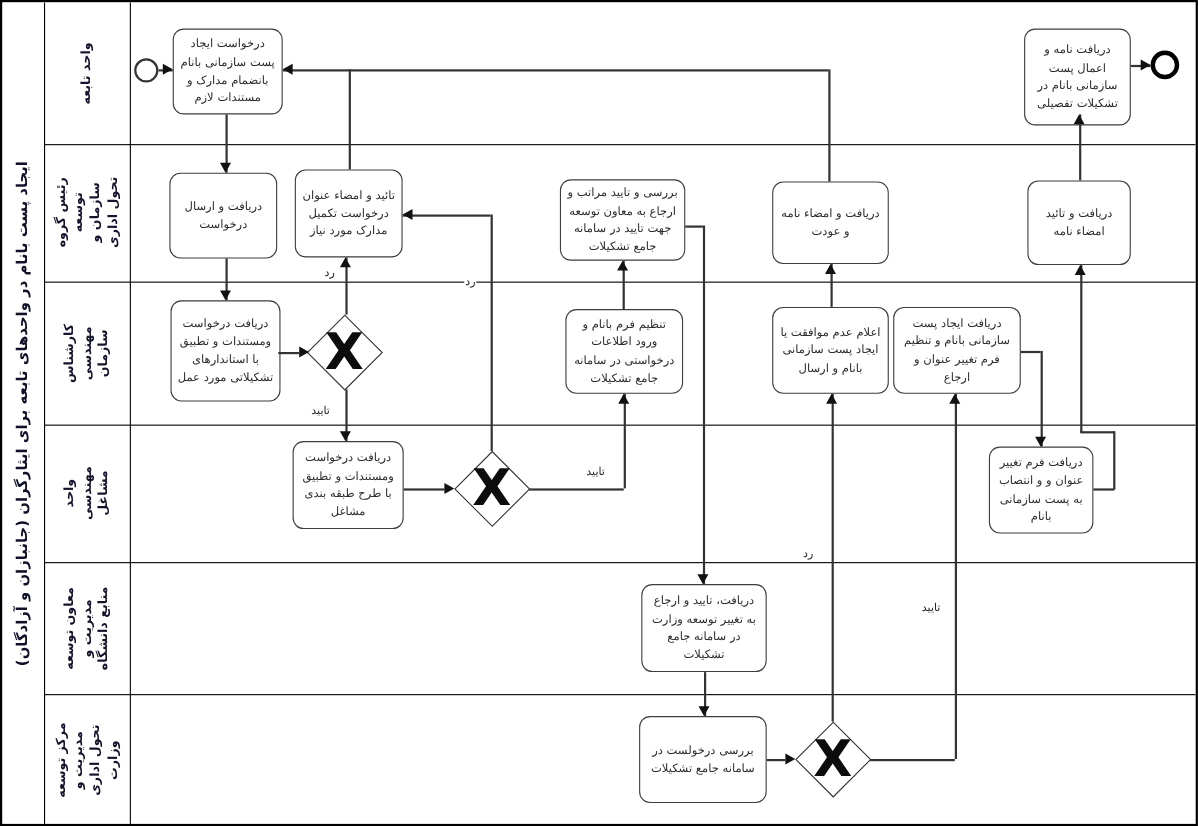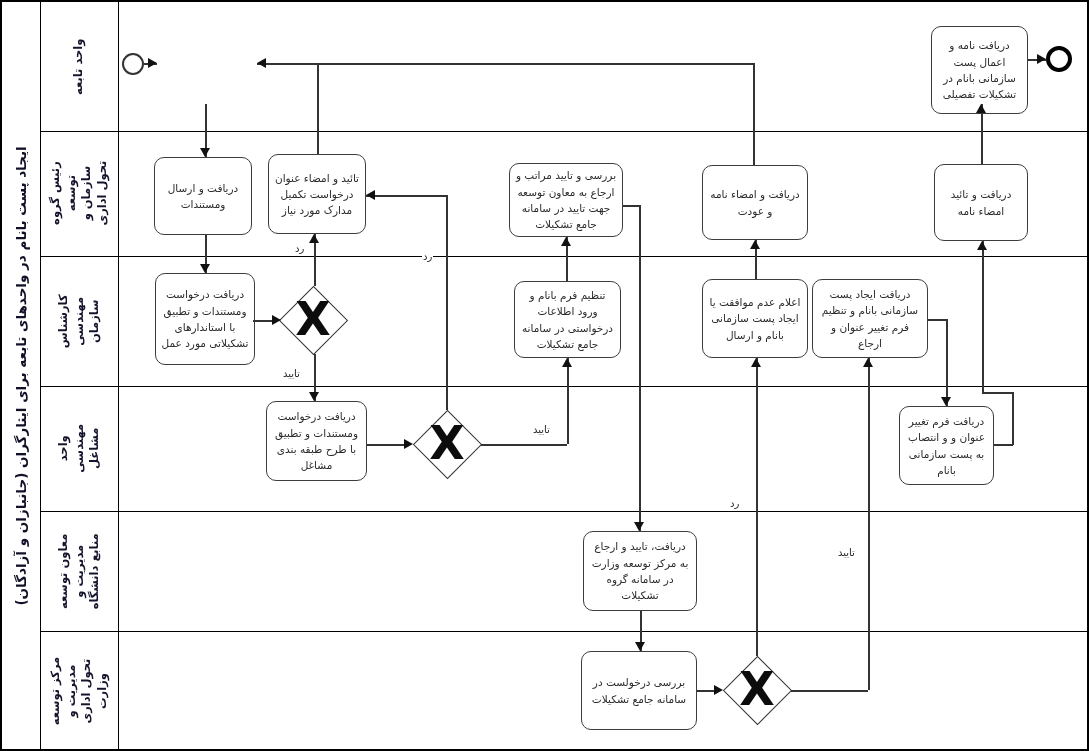--- a/index.html
+++ b/index.html
@@ -66,26 +66,29 @@
   <div class="lane-label" style="top:509px;height:120px">
       <div style="width:108px">معاون توسعه مدیریت و منابع دانشگاه</div>
     </div>
   <div class="lane-label" style="top:629px;height:120px">
       <div style="width:108px">مرکز توسعه مدیریت و تحول اداری وزارت</div>
     </div>
 
   <div class="evt start" style="left:120px;top:51px;width:22px;height:22px"></div>
   <div class="evt end" style="left:1044px;top:44px;width:26px;height:26px"></div>
 
+  <div class="task" style="left:155px;top:24px;width:100px;height:78px">
+      <span>درخواست ایجاد پست سازمانی بانام بانضمام مدارک و مستندات لازم</span>
+    </div>
   <div class="task" style="left:929px;top:24px;width:97px;height:88px">
       <span>دریافت نامه و اعمال پست سازمانی بانام در تشکیلات تفصیلی</span>
     </div>
 
   <div class="task" style="left:152px;top:155px;width:98px;height:78px">
-      <span>دریافت و ارسال ومستندات</span>
+      <span>دریافت و ارسال درخواست</span>
     </div>
   <div class="task" style="left:266px;top:152px;width:98px;height:80px">
       <span>تائید و امضاء عنوان درخواست تکمیل مدارک مورد نیاز</span>
     </div>
   <div class="task" style="left:507px;top:161px;width:114px;height:74px">
       <span>بررسی و تایید مراتب و ارجاع به معاون توسعه جهت تایید در سامانه جامع تشکیلات</span>
     </div>
   <div class="task" style="left:700px;top:163px;width:106px;height:75px">
       <span>دریافت و امضاء نامه و عودت</span>
     </div>
@@ -107,21 +110,21 @@
     </div>
 
   <div class="task" style="left:810px;top:277px;width:116px;height:79px">
       <span>دریافت ایجاد پست سازمانی بانام و تنظیم فرم تغییر عنوان و ارجاع</span>
     </div>
   <div class="task" style="left:897px;top:404px;width:95px;height:79px">
       <span>دریافت فرم تغییر عنوان و و انتصاب به پست سازمانی بانام</span>
     </div>
 
   <div class="task" style="left:581px;top:529px;width:114px;height:80px">
-      <span>دریافت، تایید و ارجاع به مرکز توسعه وزارت در سامانه گروه تشکیلات</span>
+      <span>دریافت، تایید و ارجاع به تغییر توسعه وزارت در سامانه جامع تشکیلات</span>
     </div>
 
   <div class="task" style="left:579px;top:649px;width:116px;height:79px">
       <span>بررسی درخولست در سامانه جامع تشکیلات</span>
     </div>
 
   <div class="gw" style="left:277px;top:284px">
     <div class="diamond"></div>
     <div class="x">X</div>
   </div>

